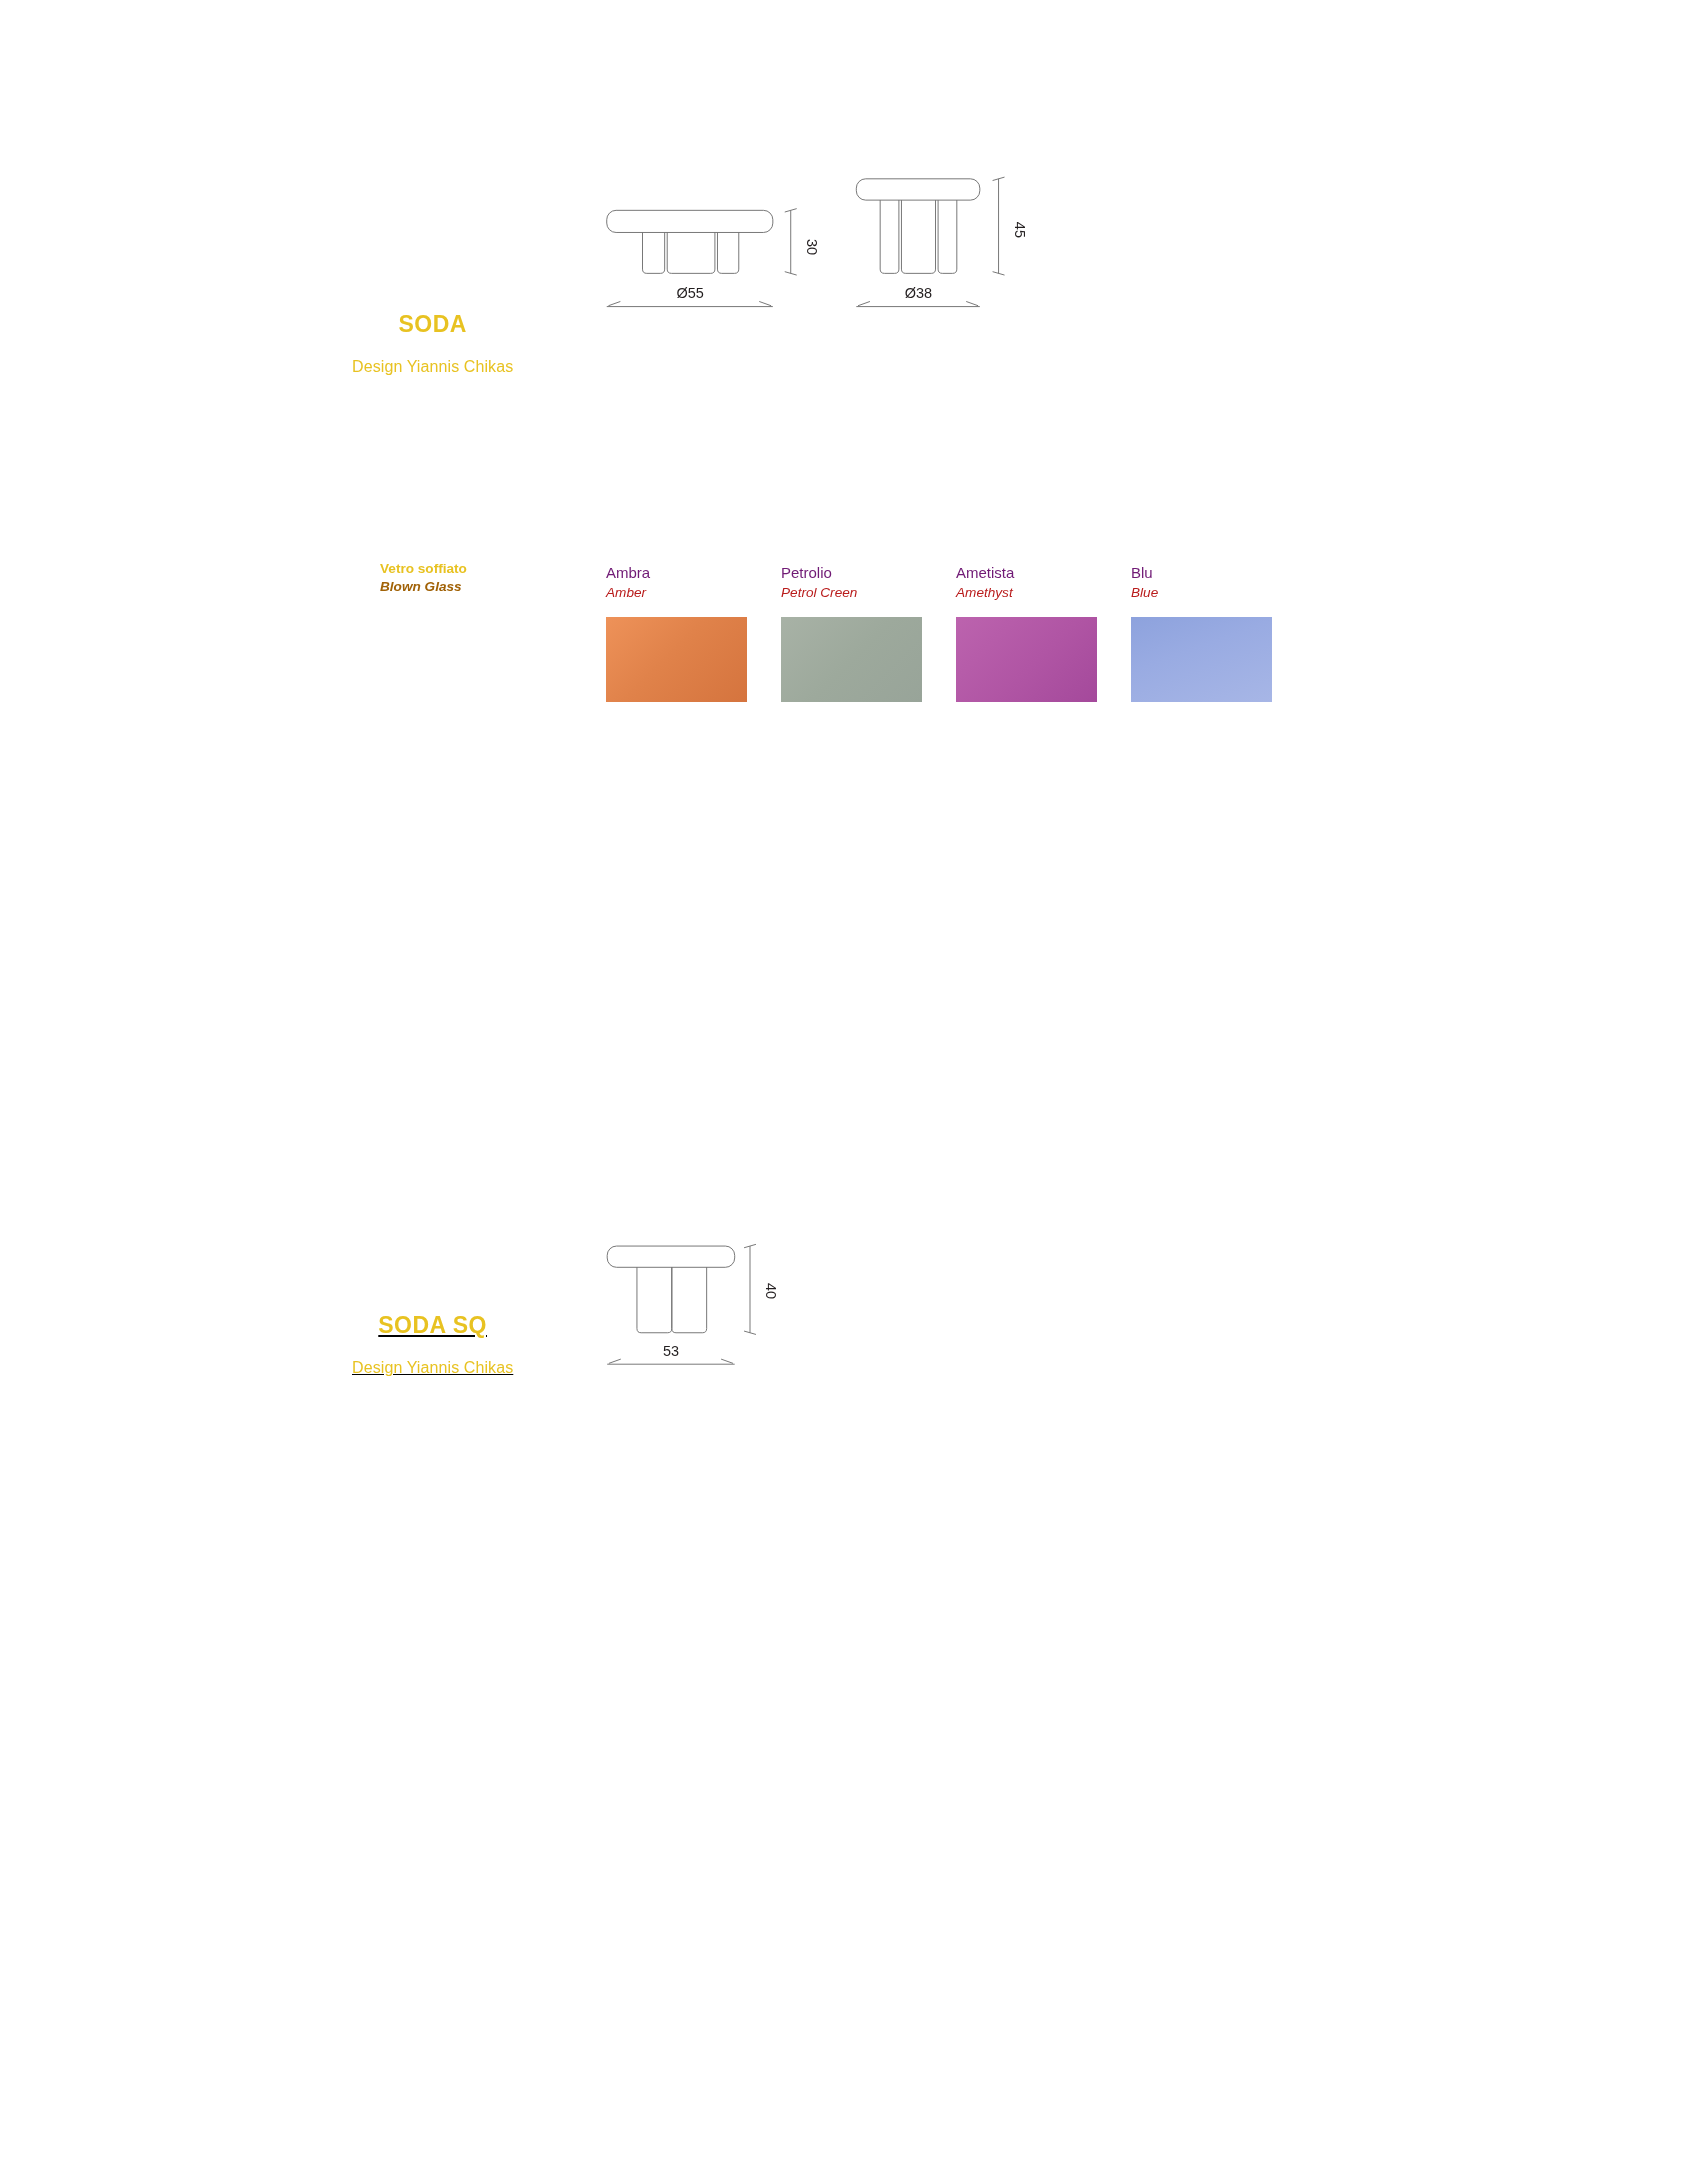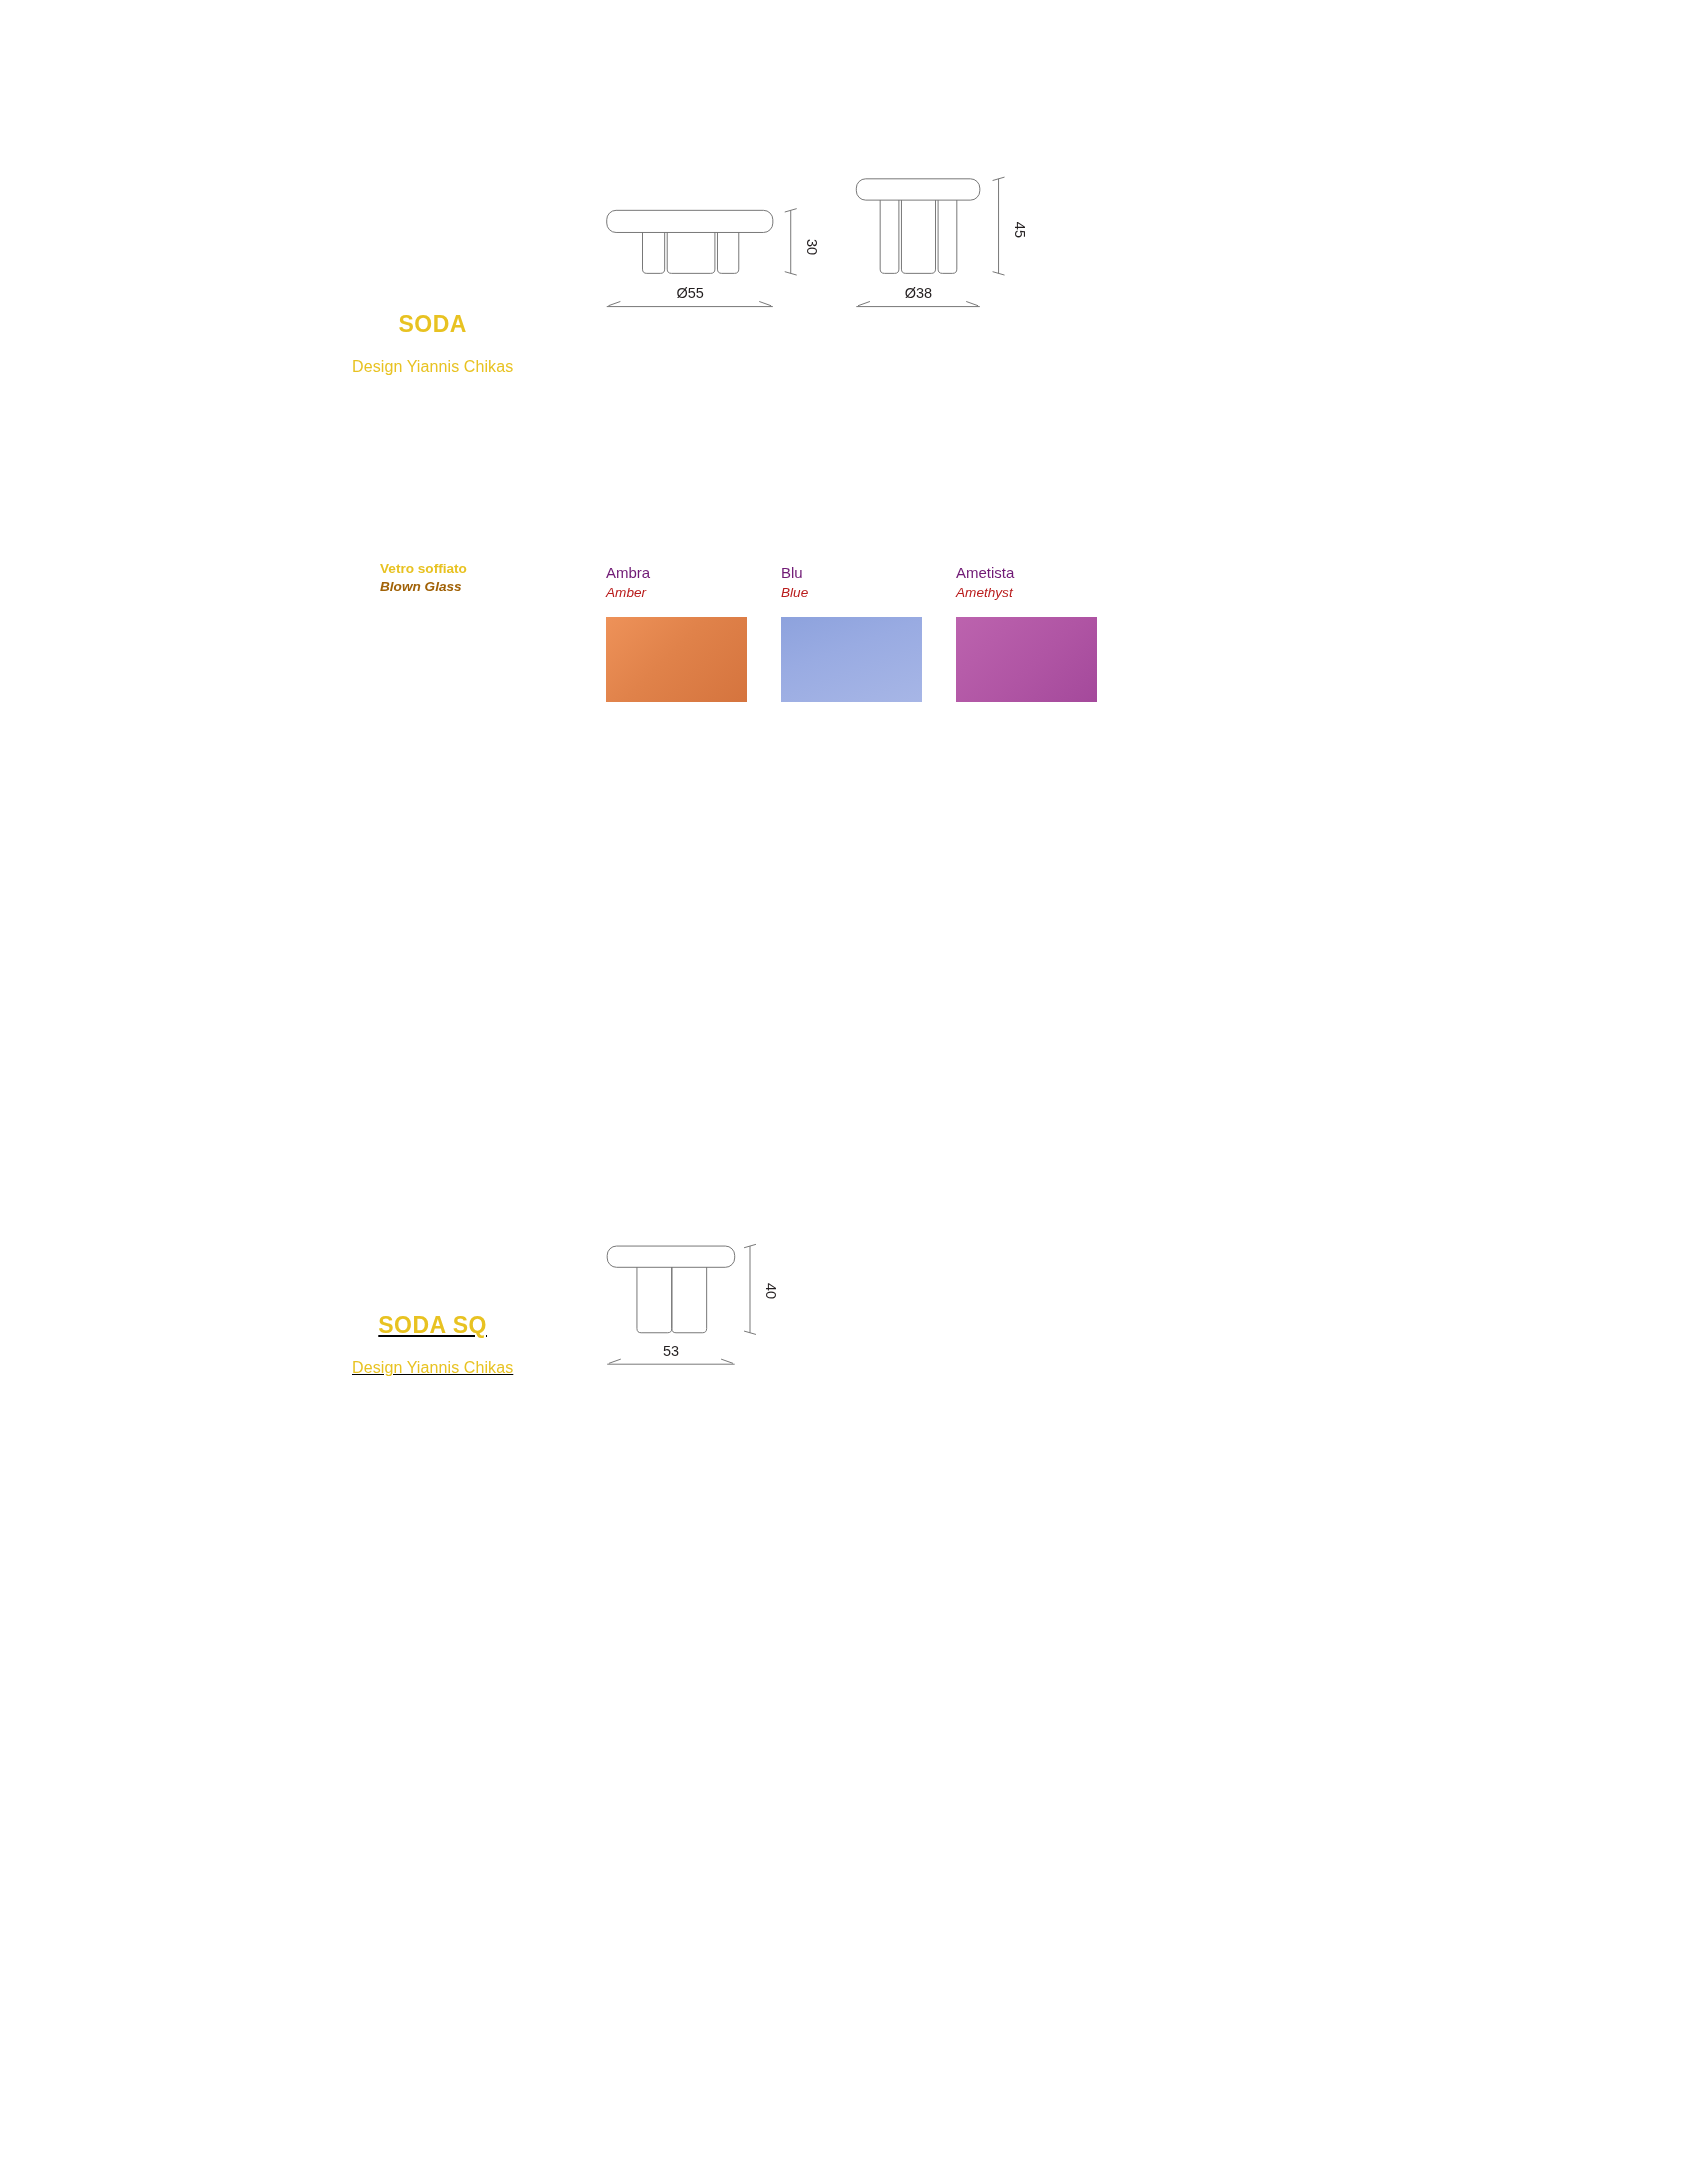--- a/index.html
+++ b/index.html
@@ -167,28 +167,33 @@
       <div class="material-en">Blown Glass</div>
     </div>
 
     <div class="swatch-row" style="left:606px; top:562px;">
       <div class="swatch-cell" style="width:175px;">
         <div class="swatch-name-it">Ambra</div>
         <div class="swatch-name-en">Amber</div>
         <div class="swatch-chip" style="background:linear-gradient(135deg,#EE9259 0%,#E0824A 45%,#D5743E 100%);"></div>
       </div>
       <div class="swatch-cell" style="width:175px;">
+        <div class="swatch-name-it">Petrolio</div>
+        <div class="swatch-name-en">Petrol Creen</div>
+        <div class="swatch-chip" style="background:linear-gradient(135deg,#A8B2A6 0%,#9DA99C 50%,#98A499 100%);"></div>
+      </div>
+      <div class="swatch-cell" style="width:175px;">
+        <div class="swatch-name-it">Ametista</div>
+        <div class="swatch-name-en">Amethyst</div>
+        <div class="swatch-chip" style="background:linear-gradient(135deg,#BC63AE 0%,#B055A4 55%,#A4499B 100%);"></div>
+      </div>
+      <div class="swatch-cell" style="width:175px;">
         <div class="swatch-name-it">Blu</div>
         <div class="swatch-name-en">Blue</div>
         <div class="swatch-chip" style="background:linear-gradient(160deg,#8DA2DD 0%,#99ABE2 40%,#A7B6E6 100%);"></div>
-      </div>
-      <div class="swatch-cell" style="width:175px;">
-        <div class="swatch-name-it">Ametista</div>
-        <div class="swatch-name-en">Amethyst</div>
-        <div class="swatch-chip" style="background:linear-gradient(135deg,#BC63AE 0%,#B055A4 55%,#A4499B 100%);"></div>
       </div>
     </div>
   </div>
 
   <div class="section section--sodasq">
 
     <div class="title-block" style="top:298px;text-decoration:underline;">
       <div class="product-title">SODA SQ</div>
       <div class="product-designer" style="margin-top:20.4px;">Design Yiannis Chikas</div>
     </div>

